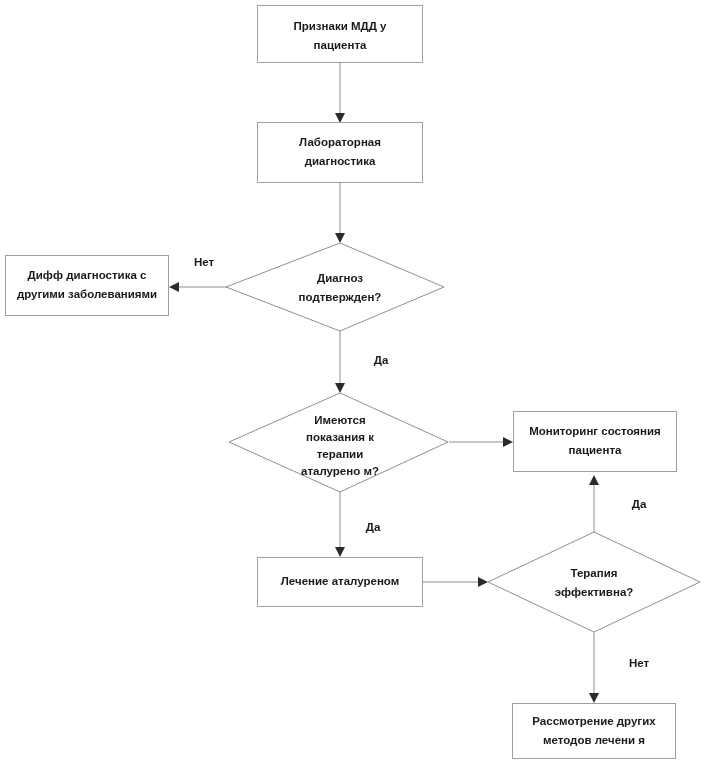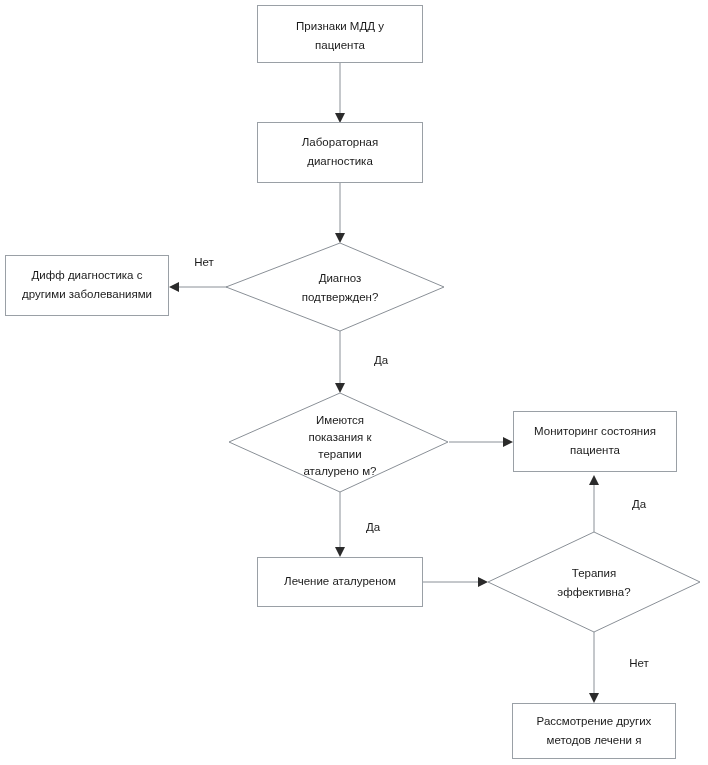--- a/index.html
+++ b/index.html
@@ -11,20 +11,21 @@
     width: 708px;
     height: 765px;
     font-family: "Liberation Sans", sans-serif;
     color: #1a1a1a;
     overflow: hidden;
   }
   #flowchart-root {
     position: relative;
     width: 708px;
     height: 674px;
+    font-weight: bold;
   }
   svg.chart {
     display: block;
     width: 708px;
     height: 765px;
   }
   .node-box {
     fill: #ffffff;
     stroke: #9aa0a6;
     stroke-width: 1;

